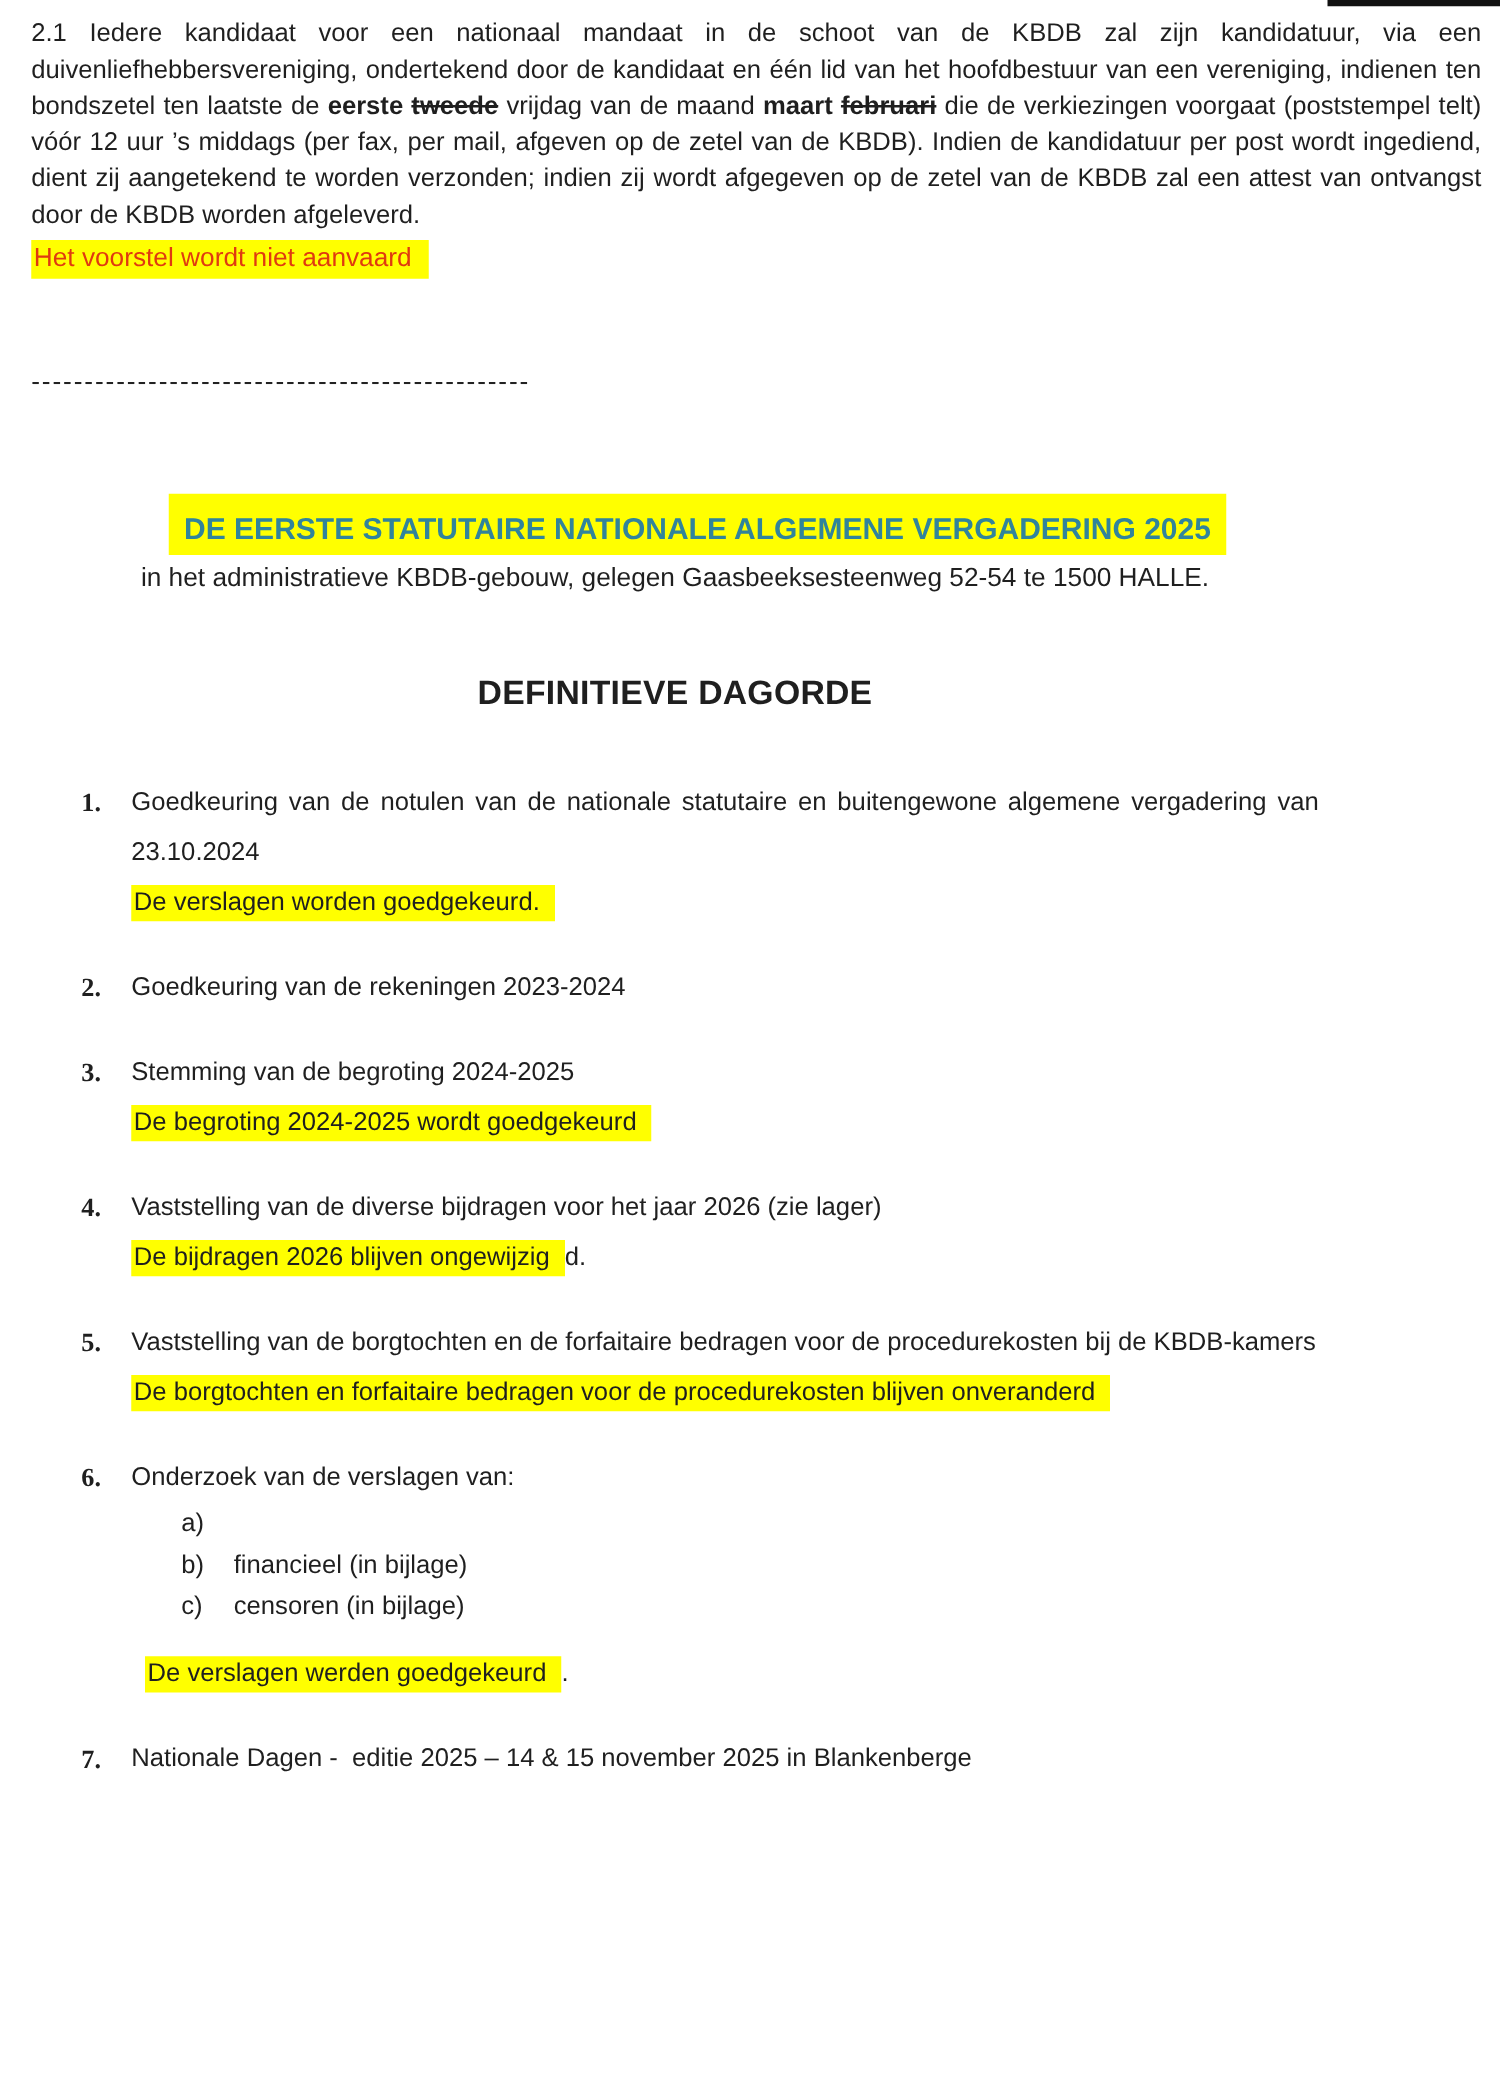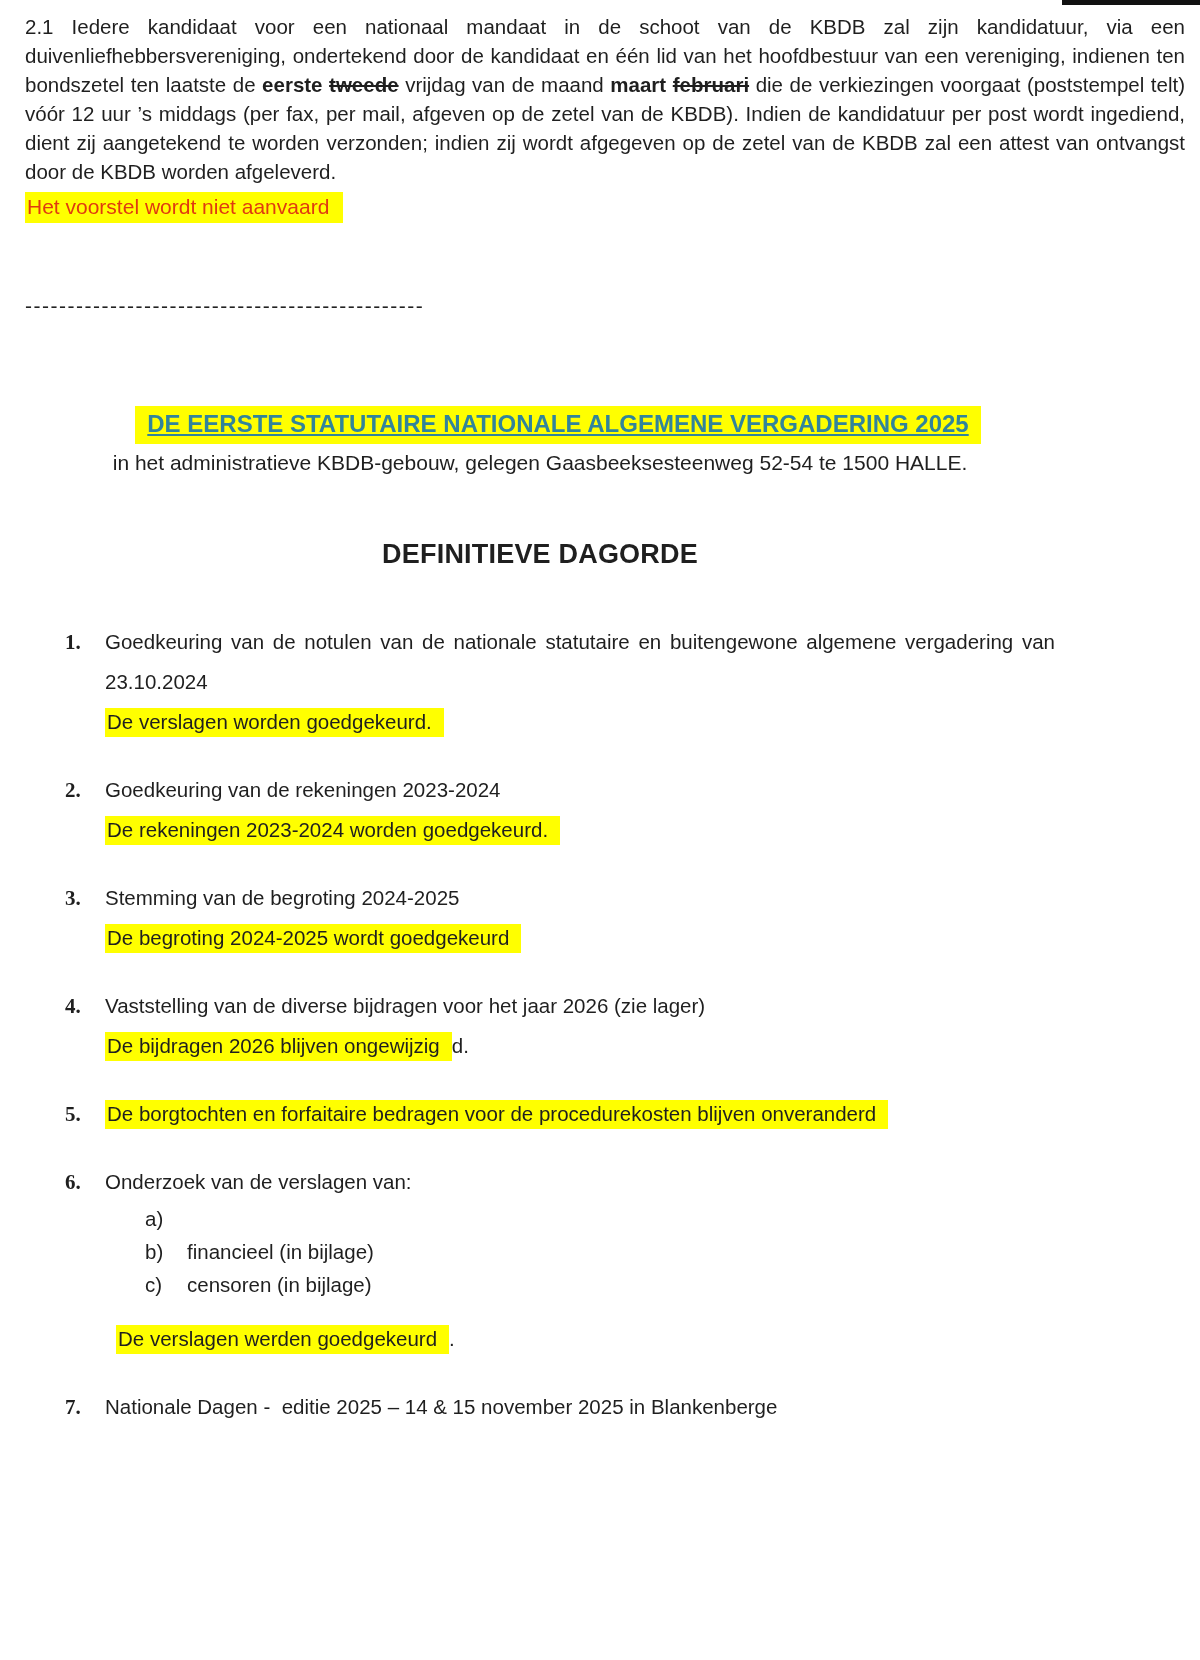--- a/index.html
+++ b/index.html
@@ -26,21 +26,21 @@
     background:var(--hl);color:var(--red);
     padding:3px 14px 5px 2px;
   }
   .dashes{
     margin:70px 0 0 0;font-size:21px;line-height:29px;letter-spacing:1.5px;color:#222;
   }
   .center-col{width:1030px;text-align:center;}
   .title-line{margin:85px 0 0 0;line-height:38px;}
   .title-text{
     background:var(--hl);color:var(--teal);font-weight:bold;font-size:24px;
-    text-decoration:underline;padding:4px 12px 7px 12px;margin-left:36px;
+    padding:15px 12px 7px 12px;margin-left:36px;
   }
   .date-line{margin:76px 0 0 0;font-size:21px;line-height:29px;}
   .loc-line{margin:2px 0 0 0;font-size:21px;line-height:29px;}
   .agenda-heading{margin:62px 0 0 0;font-size:27px;font-weight:bold;letter-spacing:.2px;}
   ol.agenda{list-style:none;margin:52px 0 0 40px;padding:0;width:990px;}
   ol.agenda>li{display:flex;margin:0 0 28px 0;}
   .num{
     flex:0 0 40px;width:40px;
     font-family:"Liberation Serif", serif;font-weight:bold;
     font-size:21px;line-height:40px;
@@ -78,40 +78,40 @@
         <span class="num">1.</span>
         <div class="item-body">
           <p class="item-text justify">Goedkeuring van de notulen van de nationale statutaire en buitengewone algemene vergadering van 23.10.2024</p>
           <p class="decision-line"><span class="hl">De verslagen worden goedgekeurd.</span></p>
         </div>
       </li>
       <li>
         <span class="num">2.</span>
         <div class="item-body">
           <p class="item-text">Goedkeuring van de rekeningen 2023-2024</p>
-          <p class="decision-line"><span class="hl">De rekeningen 2023-2024 worden goedgekeurd.</span></p>
         </div>
       </li>
       <li>
         <span class="num">3.</span>
         <div class="item-body">
           <p class="item-text">Stemming van de begroting 2024-2025</p>
           <p class="decision-line"><span class="hl">De begroting 2024-2025 wordt goedgekeurd</span></p>
         </div>
       </li>
       <li>
         <span class="num">4.</span>
         <div class="item-body">
           <p class="item-text">Vaststelling van de diverse bijdragen voor het jaar 2026 (zie lager)</p>
           <p class="decision-line"><span class="hl">De bijdragen 2026 blijven ongewijzig</span><span>d.</span></p>
         </div>
       </li>
       <li>
         <span class="num">5.</span>
         <div class="item-body">
+          <p class="item-text justify">Vaststelling van de borgtochten en de forfaitaire bedragen voor de procedurekosten bij de KBDB-kamers</p>
           <p class="decision-line"><span class="hl">De borgtochten en forfaitaire bedragen voor de procedurekosten blijven onveranderd</span></p>
         </div>
       </li>
       <li>
         <span class="num">6.</span>
         <div class="item-body">
           <p class="item-text">Onderzoek van de verslagen van:</p>
           <ul class="subs">
             <li>
               <span class="sub-label">a)</span>

